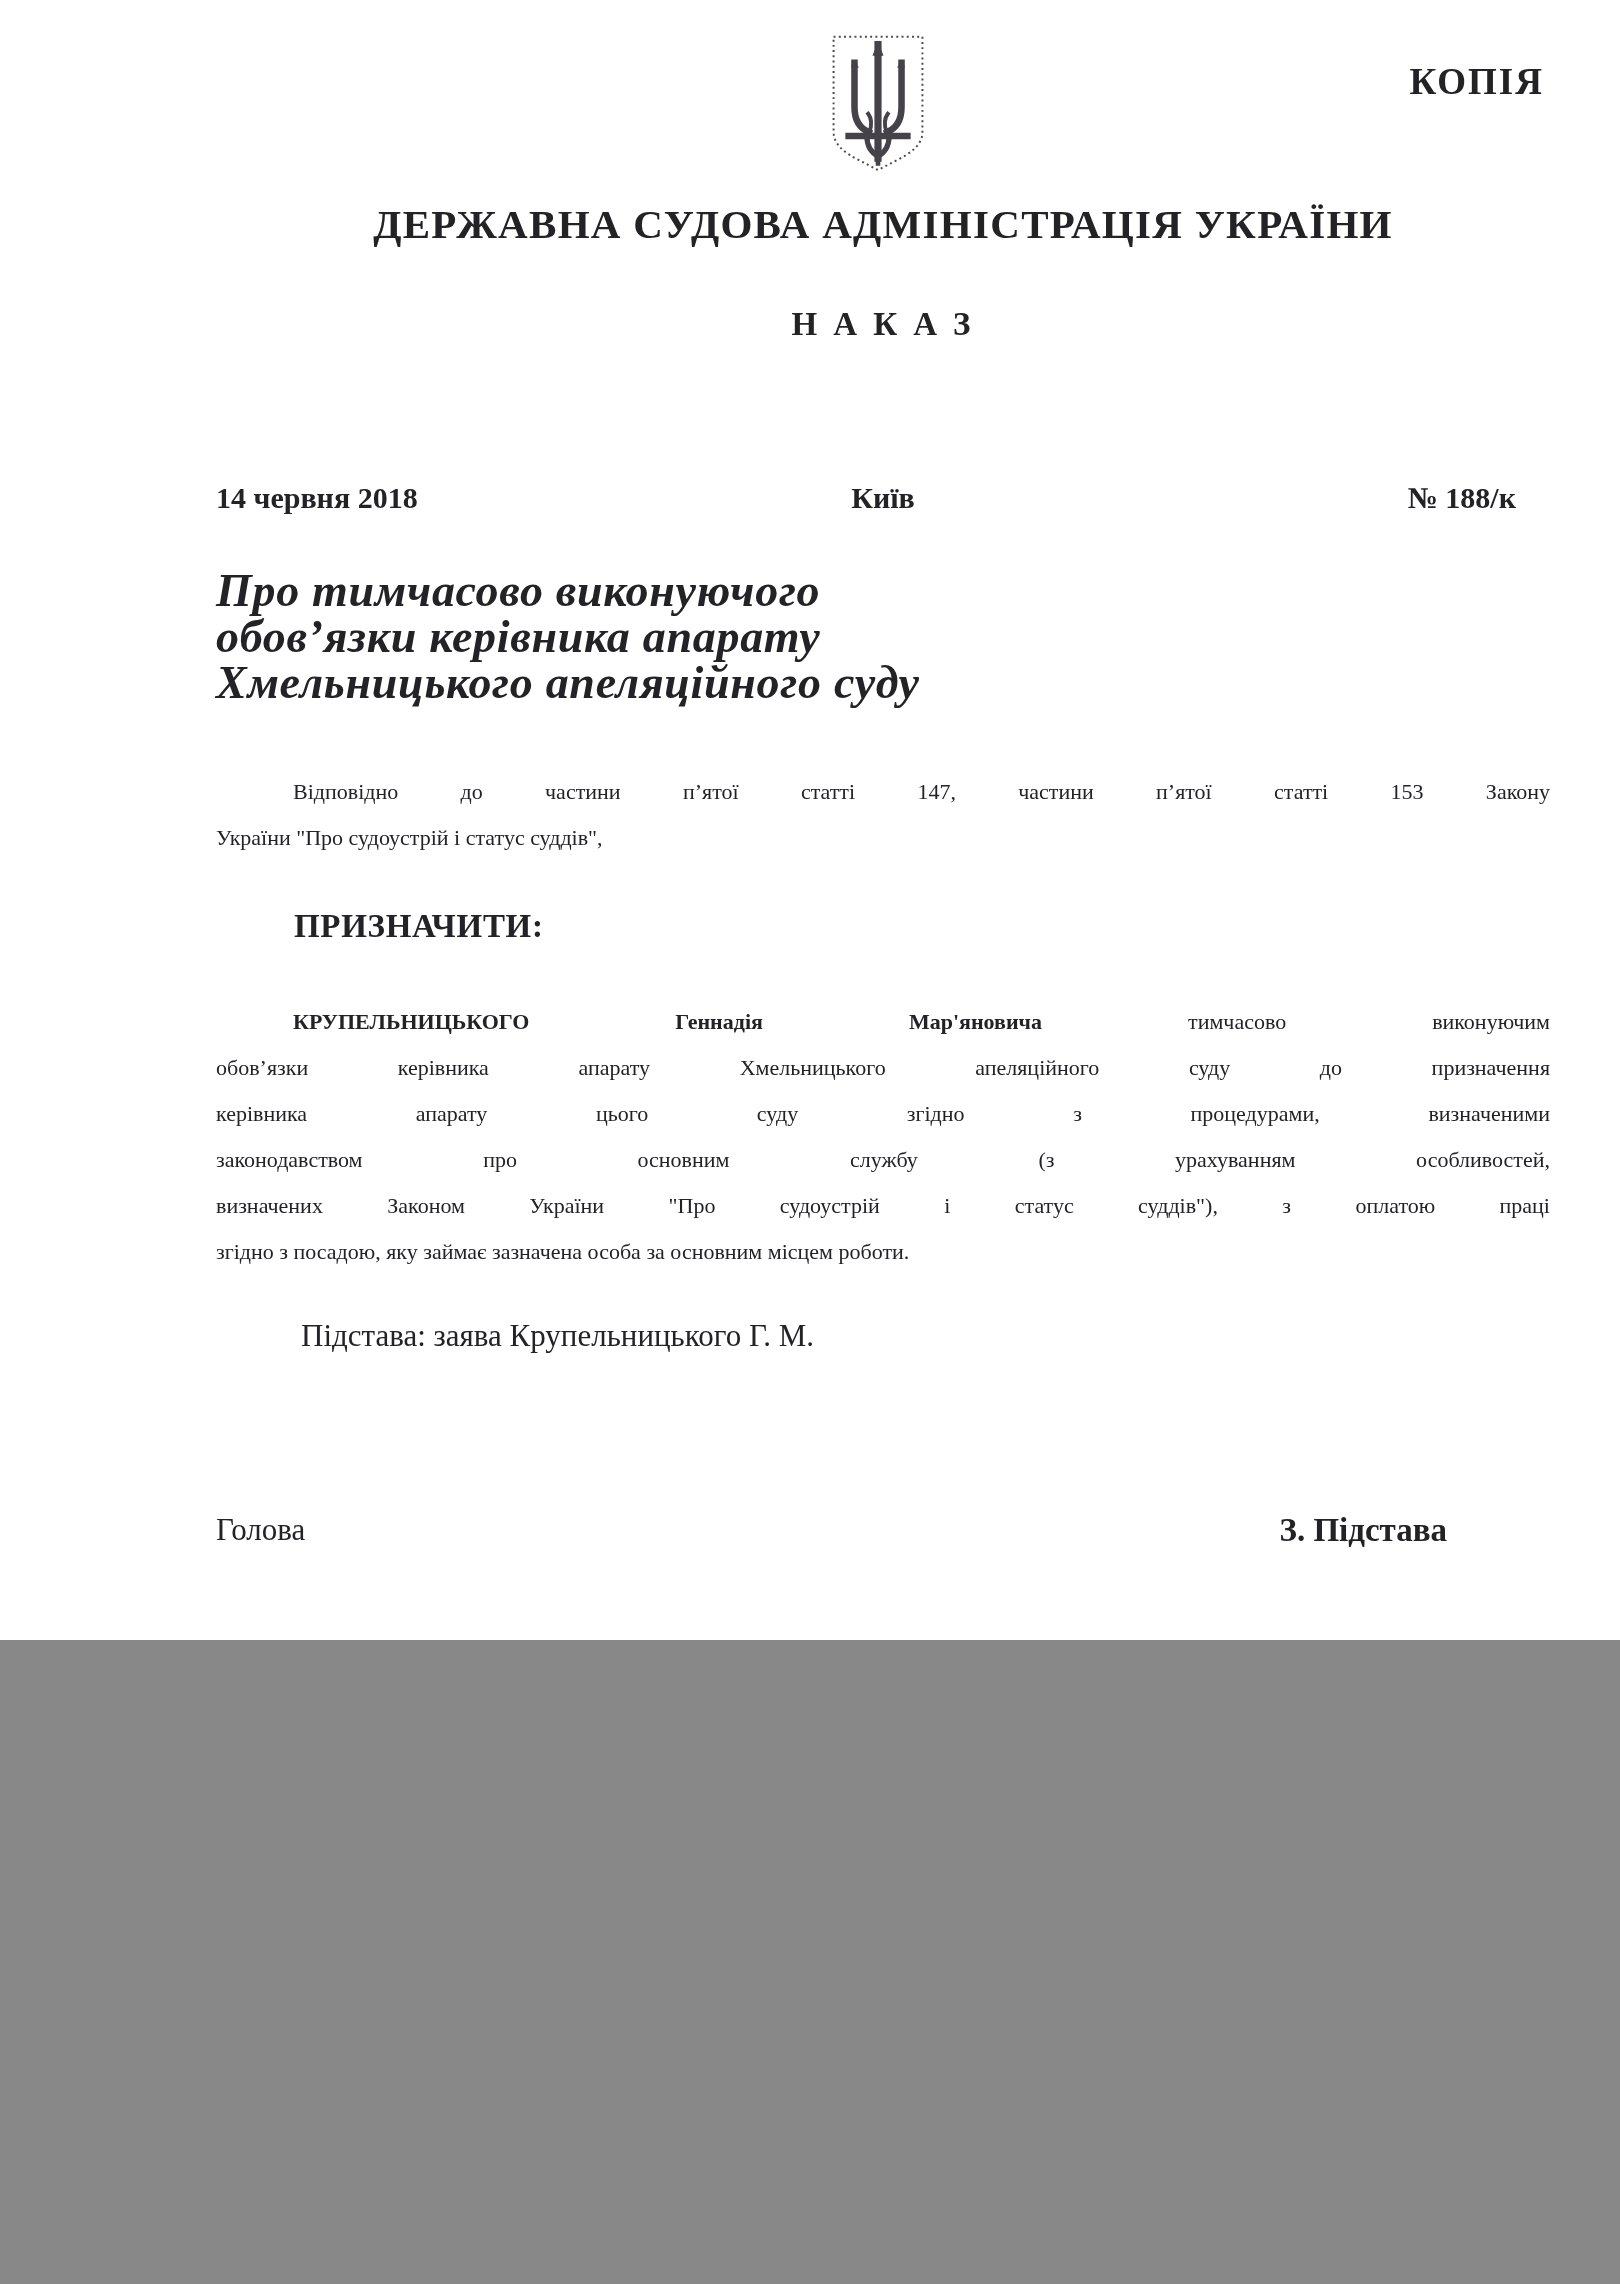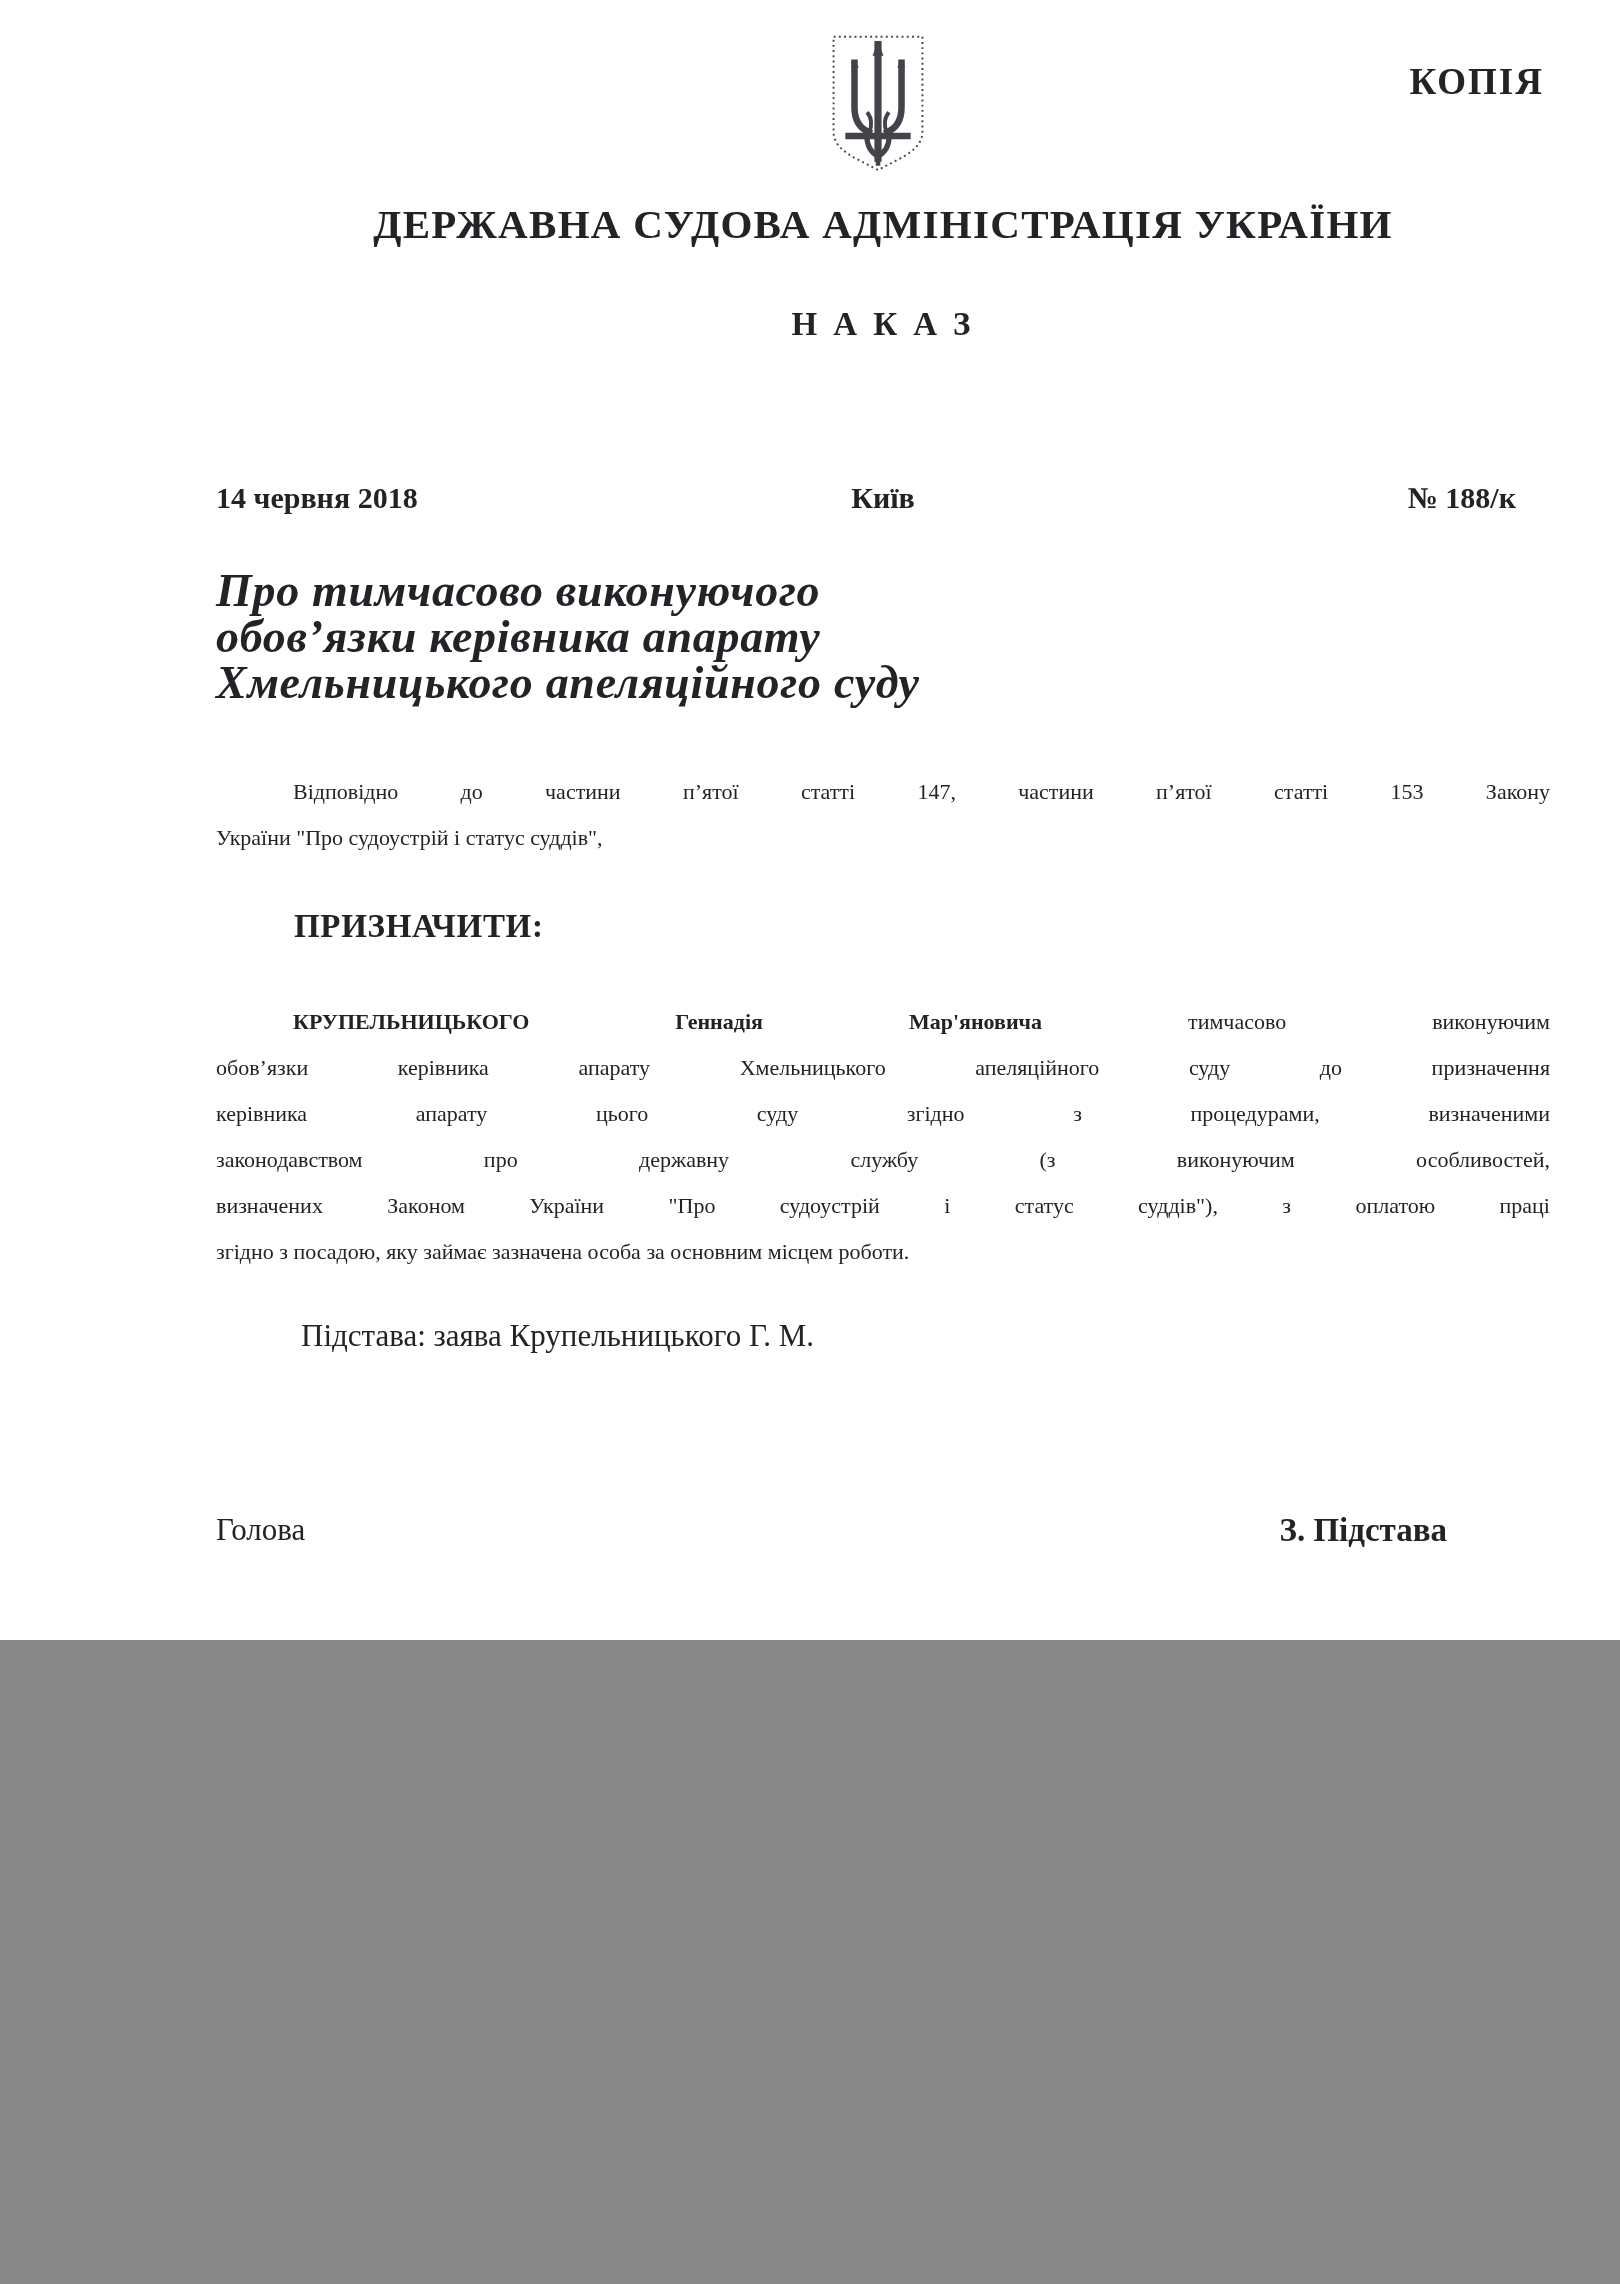--- a/index.html
+++ b/index.html
@@ -93,21 +93,21 @@
     <div class="jline indent">Відповідно до частини п’ятої статті 147, частини п’ятої статті 153 Закону</div>
     <div>України "Про судоустрій і статус суддів",</div>
   </div>
 
   <div class="abs" id="resolve-heading">ПРИЗНАЧИТИ:</div>
 
   <div class="abs para" id="appoint">
     <div class="jline indent"><span style="font-weight:bold">КРУПЕЛЬНИЦЬКОГО Геннадія Мар'яновича</span> <span>тимчасово виконуючим</span></div>
     <div class="jline">обов’язки керівника апарату Хмельницького апеляційного суду до призначення</div>
     <div class="jline">керівника апарату цього суду згідно з процедурами, визначеними</div>
-    <div class="jline">законодавством про державну службу (з виконуючим особливостей,</div>
+    <div class="jline">законодавством про основним службу (з урахуванням особливостей,</div>
     <div class="jline">визначених Законом України "Про судоустрій і статус суддів"), з оплатою праці</div>
     <div>згідно з посадою, яку займає зазначена особа за основним місцем роботи.</div>
   </div>
 
   <div class="abs" id="basis">Підстава: заява Крупельницького Г. М.</div>
 
   <div class="abs" id="sign-row">
     <span id="signer-title">Голова</span>
     <span id="signer-name">З. Підстава</span>
   </div>

